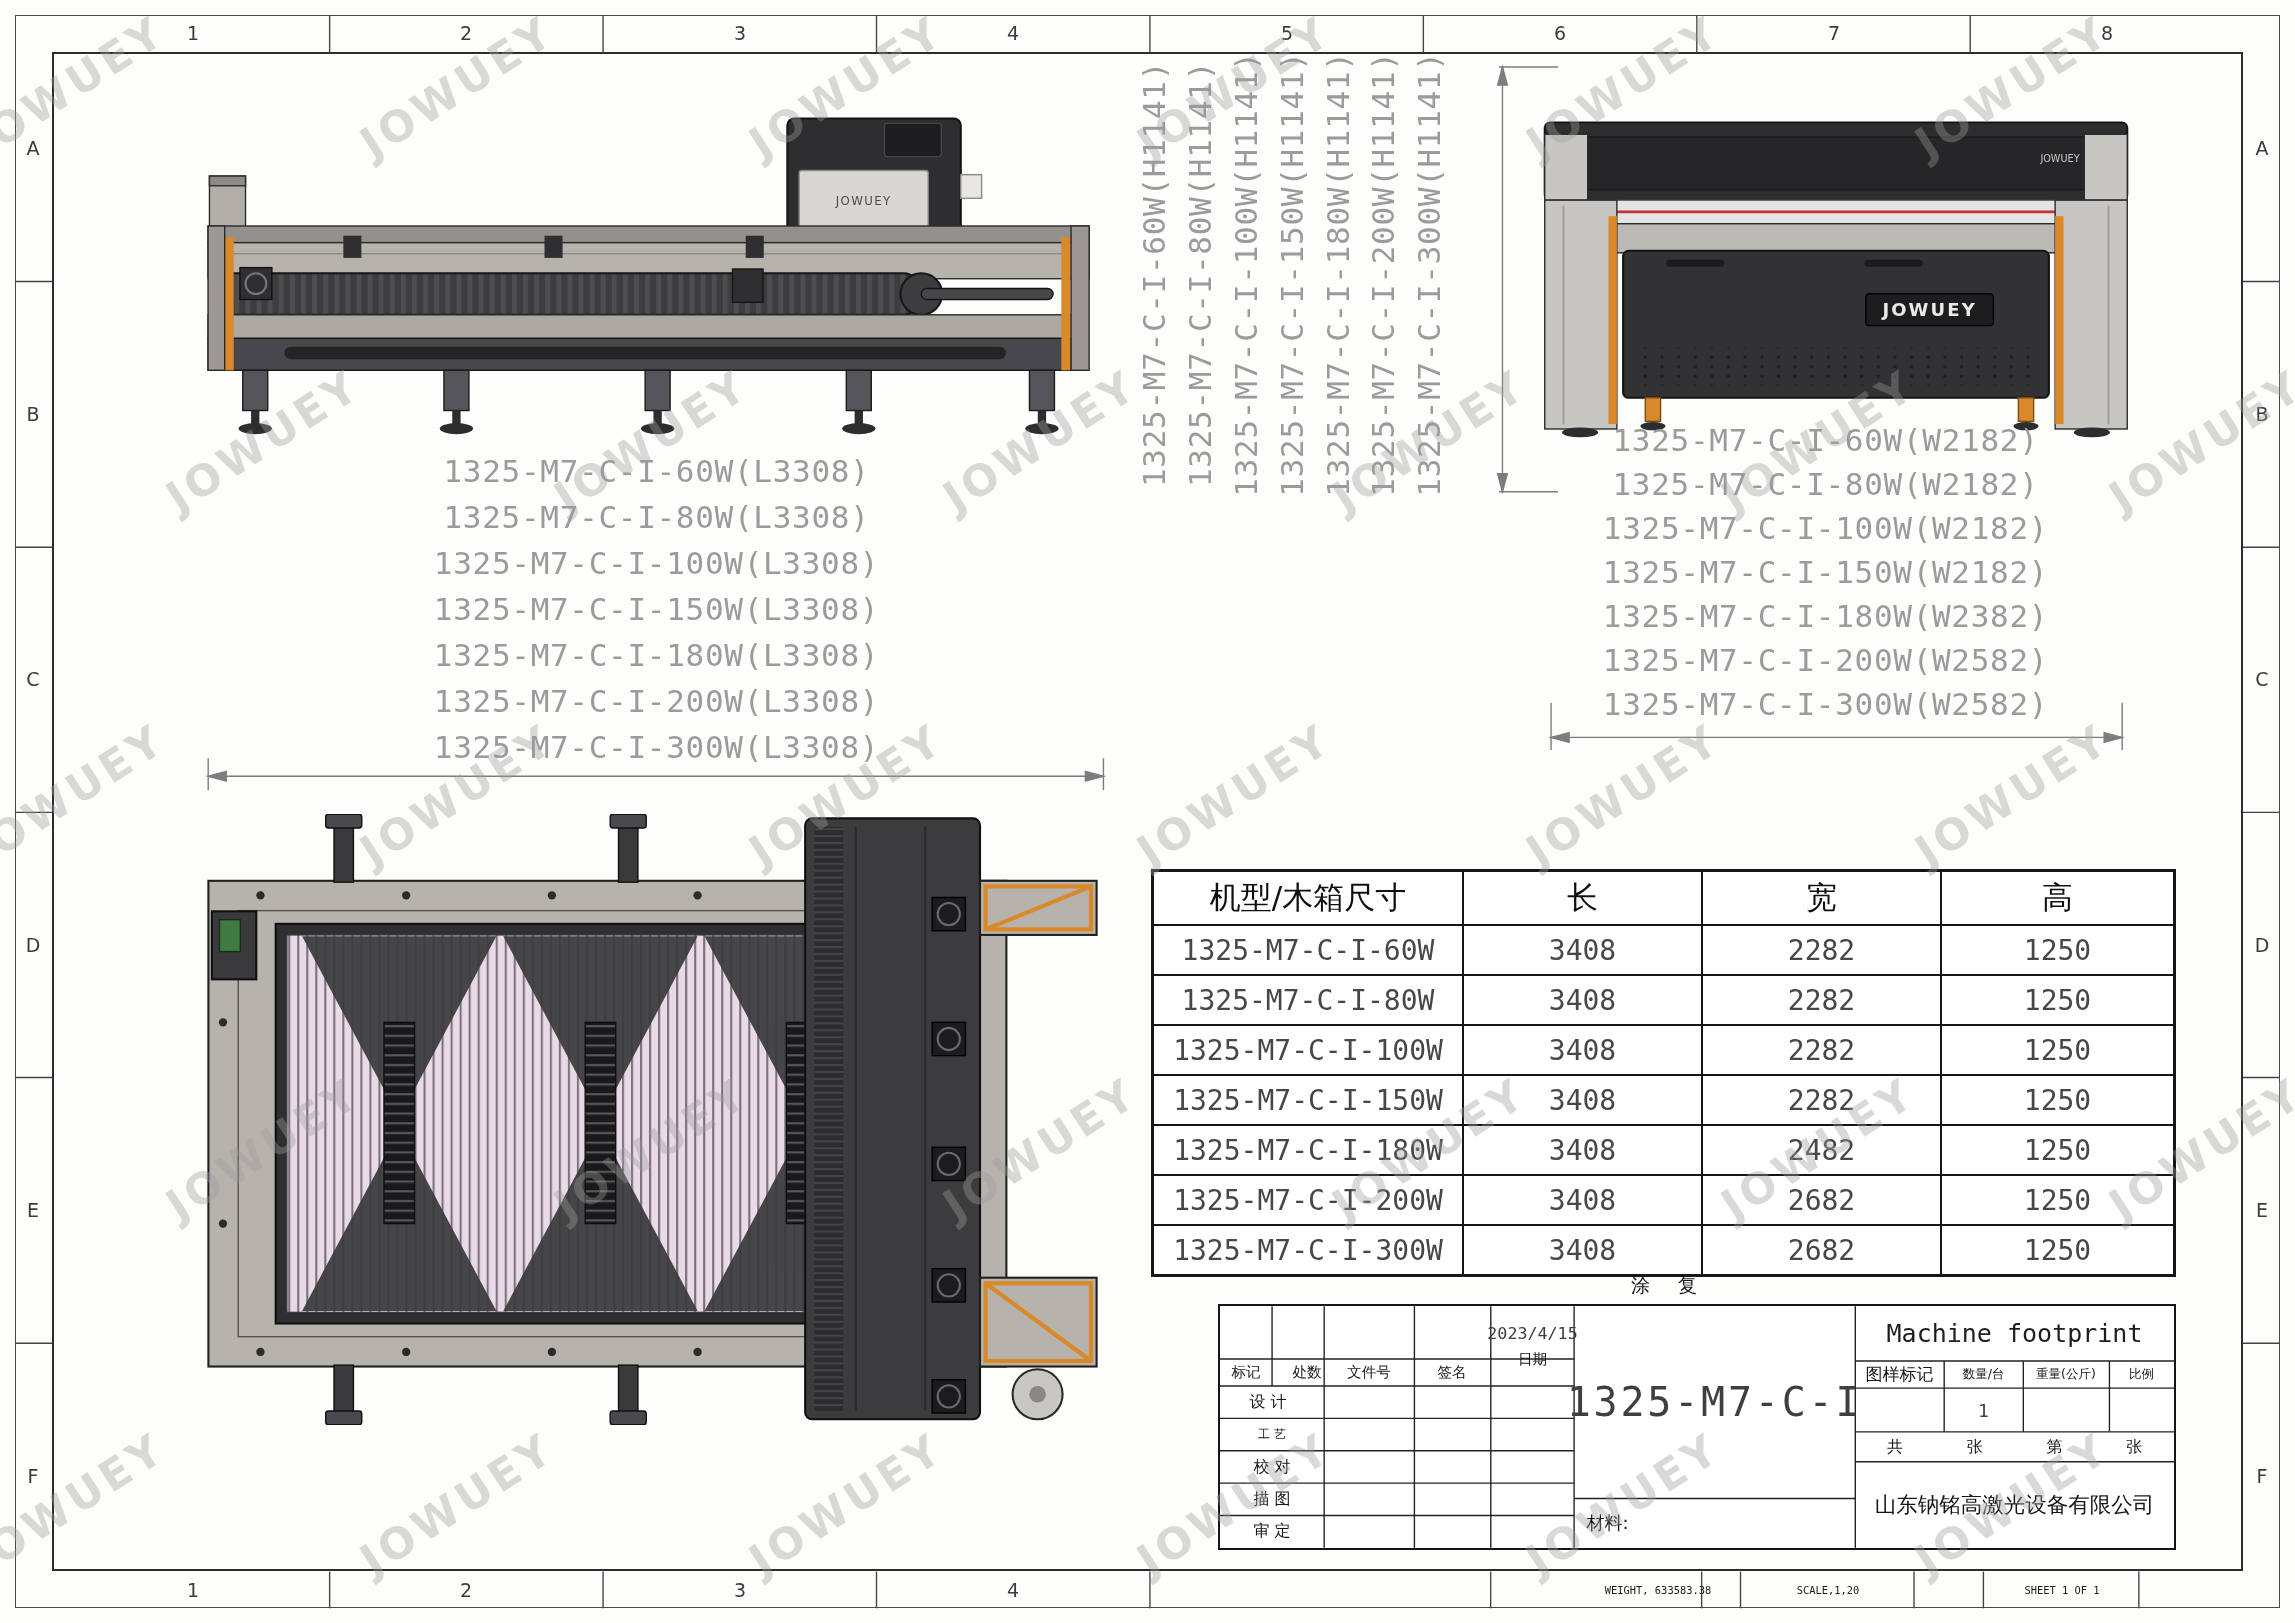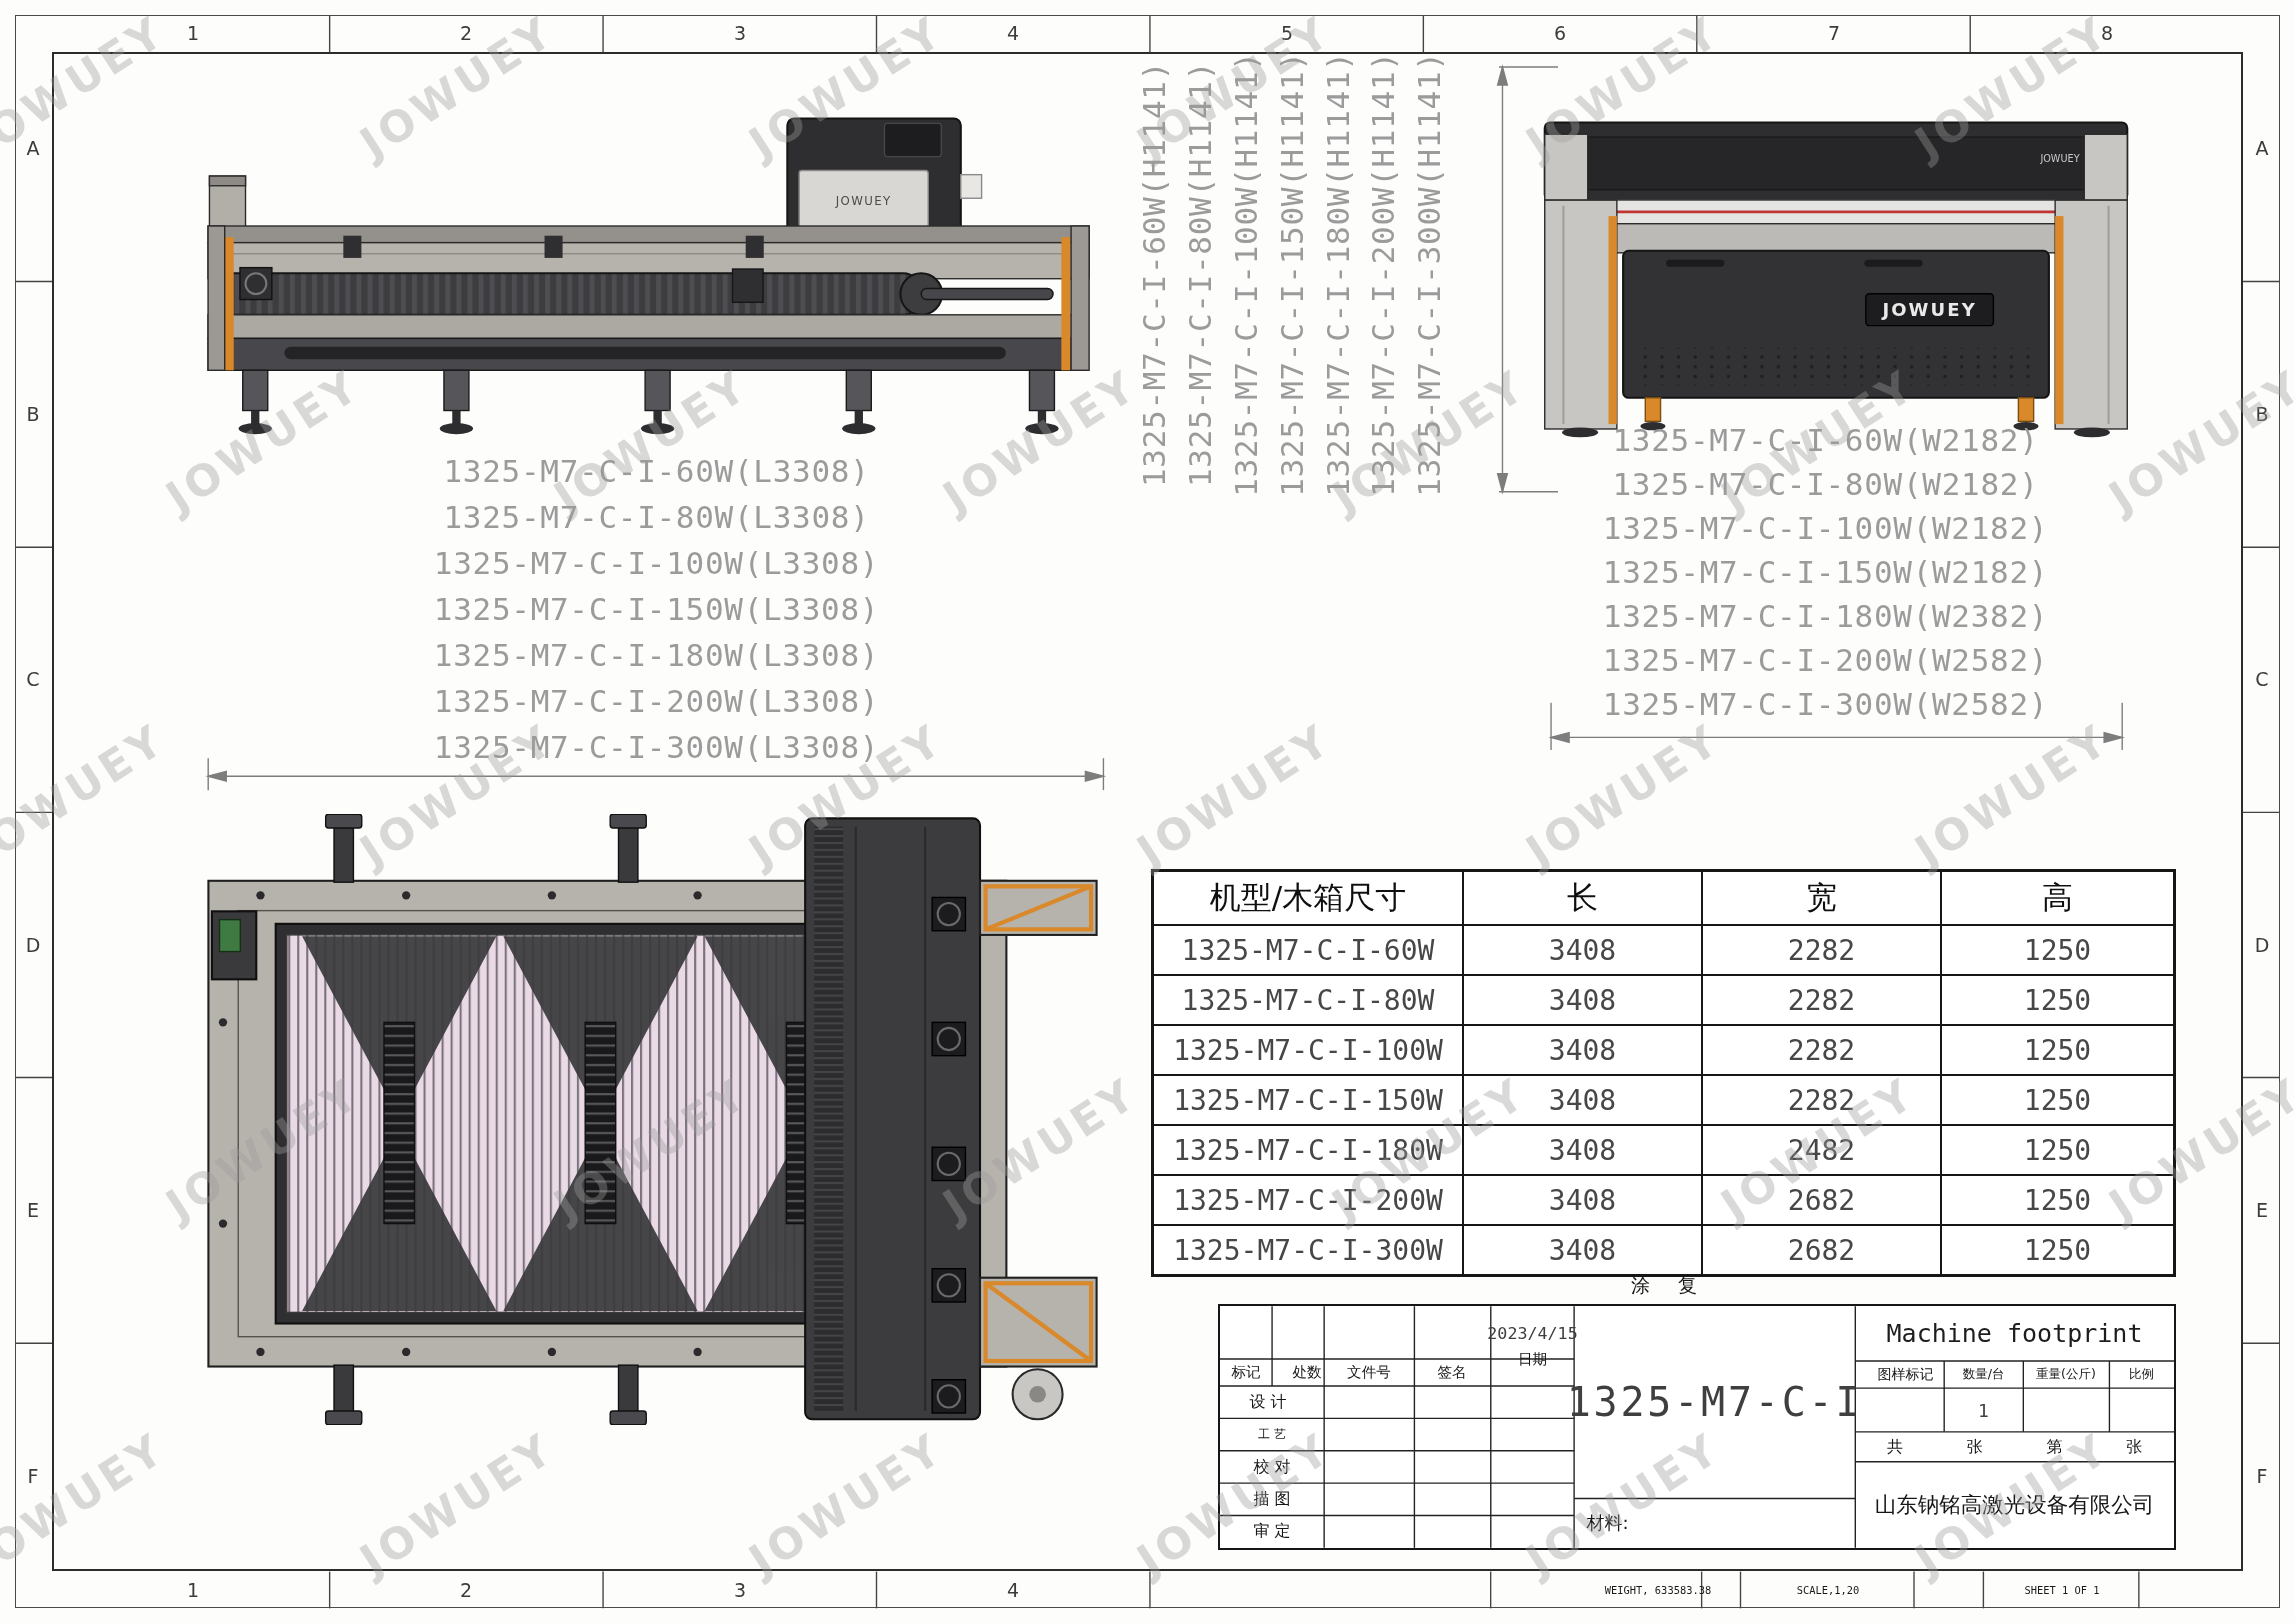--- a/index.html
+++ b/index.html
@@ -430,21 +430,21 @@
     <div class="tb-text" style="left:194px;top:53px;width:76px;height:27px;font-size:14.6px;">签名</div>
     <div class="tb-text" style="left:271px;top:43px;width:83px;height:21px;font-size:14.6px;">日期</div>
     <div class="tb-text" style="left:0;top:80px;width:96px;height:32px;font-size:16px;">设  计</div>
     <div class="tb-text" style="left:0;top:112px;width:104px;height:32px;font-size:12px;">工  艺</div>
     <div class="tb-text" style="left:0;top:145px;width:104px;height:32px;font-size:16px;">校  对</div>
     <div class="tb-text" style="left:0;top:177px;width:104px;height:32px;font-size:16px;">描  图</div>
     <div class="tb-text" style="left:0;top:209px;width:104px;height:32px;font-size:16px;">审  定</div>
     <div class="tb-text mono" style="left:354px;top:0;width:281px;height:192px;font-size:40px;letter-spacing:2.8px;">1325-M7-C-I</div>
     <div class="tb-text" style="left:354px;top:192px;width:281px;height:49px;justify-content:flex-start;padding-left:12.5px;font-size:18px;">材料:</div>
     <div class="tb-text mono" style="left:635px;top:0;width:319px;height:55px;font-size:25px;color:#1d1d1d;">Machine footprint</div>
-    <div class="tb-text" style="left:635px;top:55px;width:89px;height:27px;font-size:14px;margin-left:6px;">图样标记</div>
+    <div class="tb-text" style="left:635px;top:55px;width:89px;height:27px;font-size:17px;">图样标记</div>
     <div class="tb-text" style="left:724px;top:55px;width:79px;height:27px;font-size:12.5px;">数量/台</div>
     <div class="tb-text" style="left:803px;top:55px;width:86px;height:27px;font-size:12.5px;">重量(公斤)</div>
     <div class="tb-text" style="left:889px;top:55px;width:65px;height:27px;font-size:12.5px;">比例</div>
     <div class="tb-text mono" style="left:724px;top:82px;width:79px;height:44px;font-size:18px;">1</div>
     <div class="tb-text" style="left:635px;top:126px;width:319px;height:30px;justify-content:space-around;font-size:16px;">
       <span>共</span>
       <span>张</span>
       <span>第</span>
       <span>张</span>
     </div>

